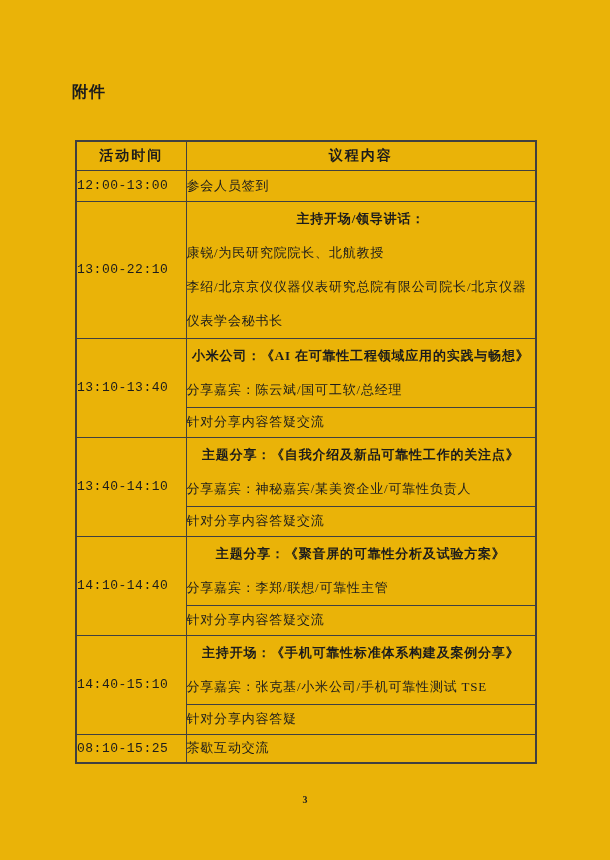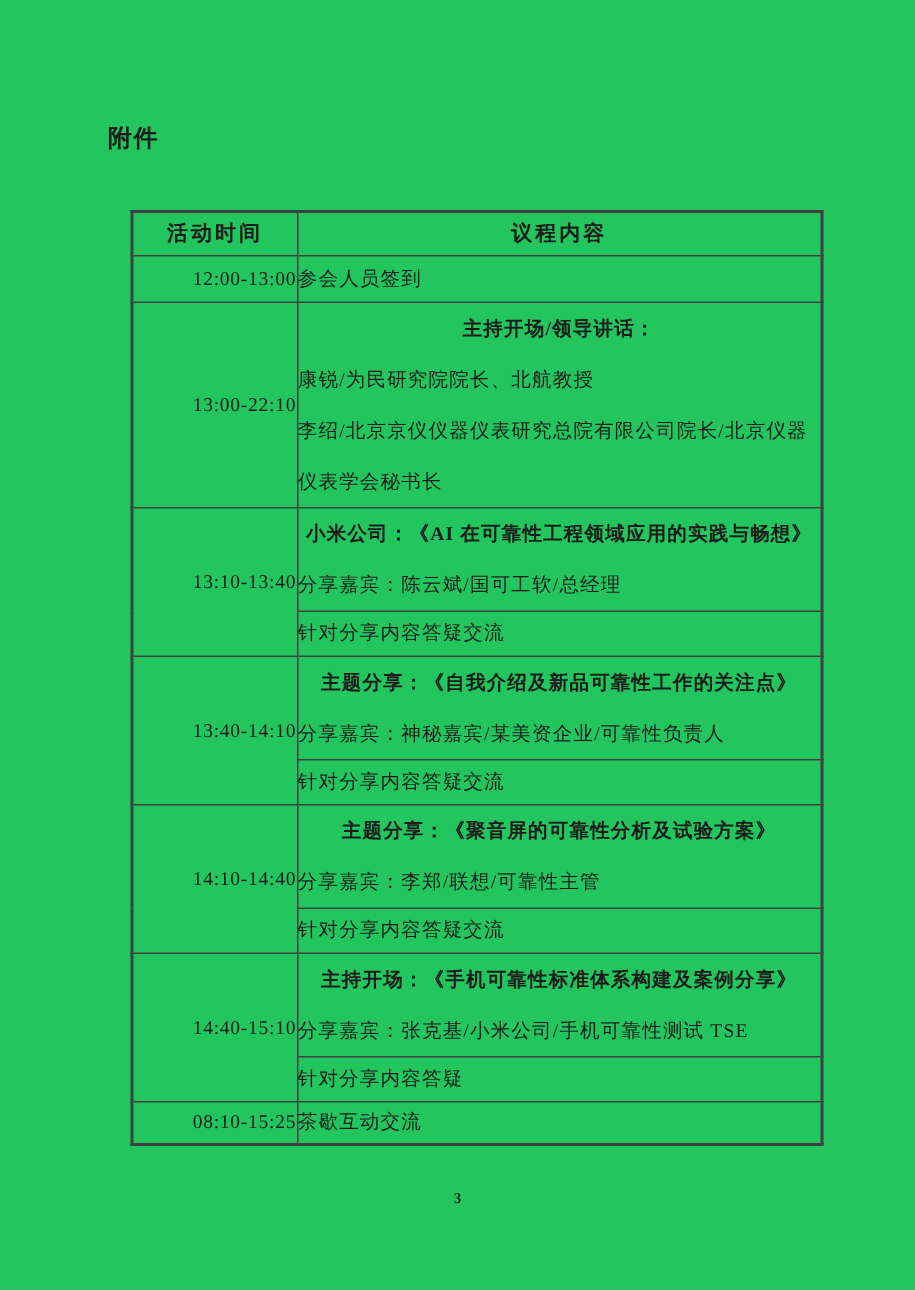--- a/index.html
+++ b/index.html
@@ -5,21 +5,21 @@
   * { box-sizing: border-box; }
   html, body { margin: 0; padding: 0; }
   body {
     width: 610px; height: 860px;
     background: #f2f2f2;
     font-family: "Liberation Serif", "DejaVu Serif", serif;
   }
   .page {
     position: relative;
     width: 610px; height: 860px;
-    background: #22c55e;
+    background: #eab308;
     color: #1c1c1c;
     overflow: hidden;
   }
   .attachment {
     position: absolute;
     top: 82px; left: 72px;
     font-size: 16px;
     font-weight: bold;
     letter-spacing: 1px;
   }
@@ -27,21 +27,21 @@
     position: absolute;
     top: 114px; left: 0;
     width: 610px;
     text-align: center;
     font-size: 16px;
     font-weight: bold;
     letter-spacing: 2px;
   }
   .agenda-wrap {
     position: absolute;
-    top: 140px; left: 75px; margin-left: 12px;
+    top: 140px; left: 75px;
   }
   table.agenda {
     border-collapse: collapse;
     table-layout: fixed;
     width: 462px;
     border: 2px solid #404040;
   }
   table.agenda col.c-time { width: 110px; }
   table.agenda th, table.agenda td {
     border: 1px solid #404040;
@@ -54,25 +54,26 @@
     text-align: center;
     vertical-align: middle;
   }
   tr.r-header { height: 29px; }
   tr.r-signin { height: 31px; }
   tr.r-opening { height: 135px; }
   tr.r-session-top { height: 68px; }
   tr.r-session-qa { height: 30px; }
   tr.r-tea { height: 29px; }
   td.time {
-    text-align: right;
+    text-align: left;
     vertical-align: middle;
     font-size: 13px;
     letter-spacing: 0.5px;
     white-space: nowrap;
+    font-family: Liberation Mono, monospace;
   }
   td.content {
     vertical-align: middle;
     font-size: 13px;
     letter-spacing: 0.8px;
     padding-left: 12px;
     padding-right: 6px;
   }
   td.content p.line {
     margin: 0;

